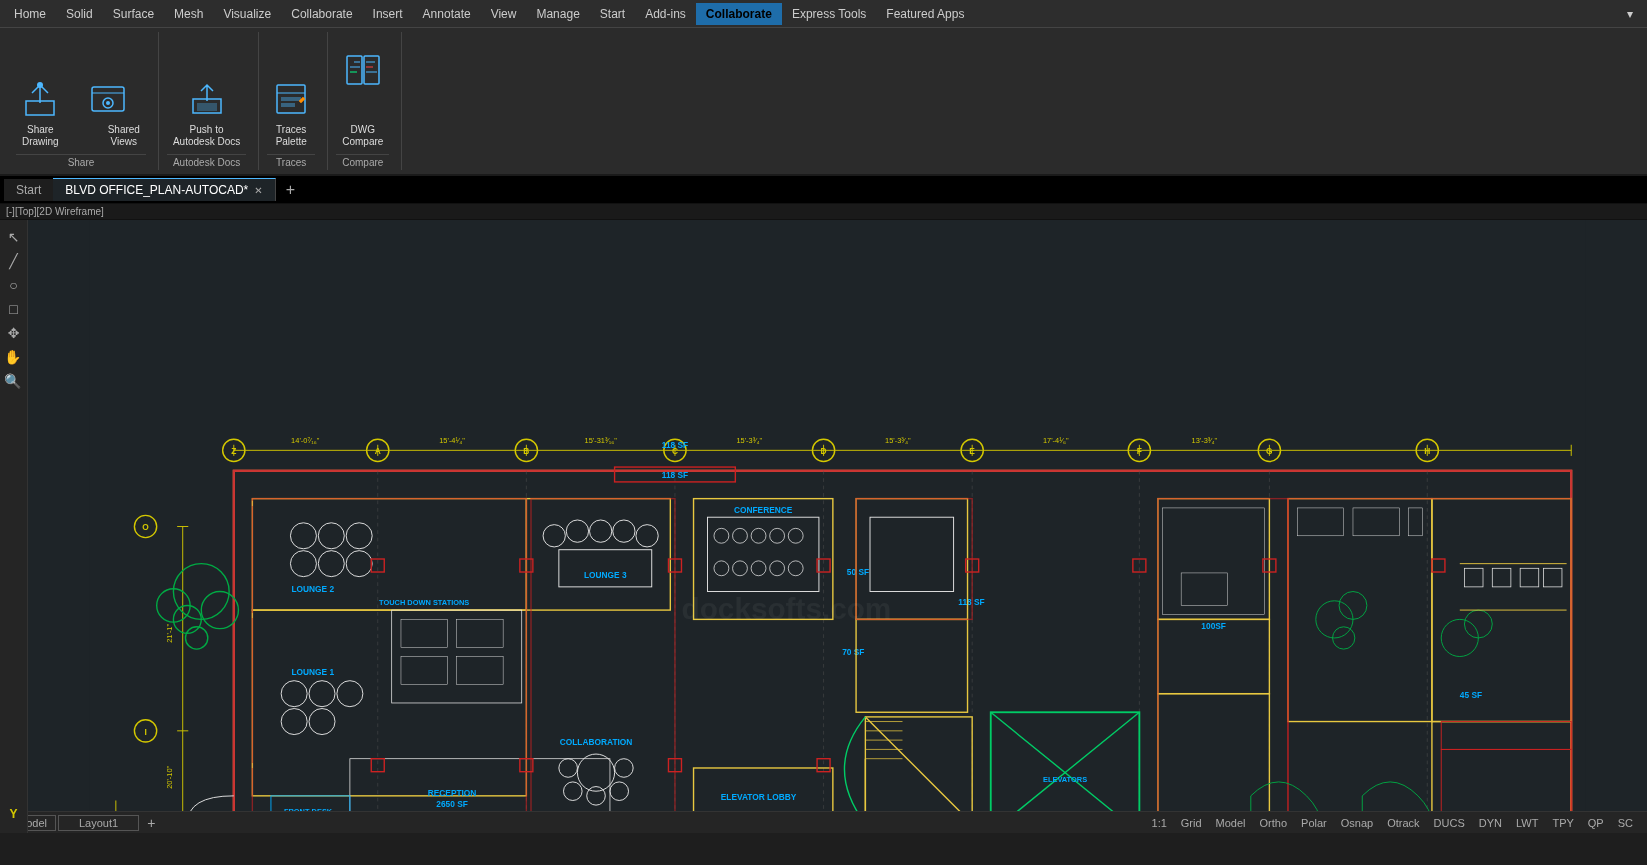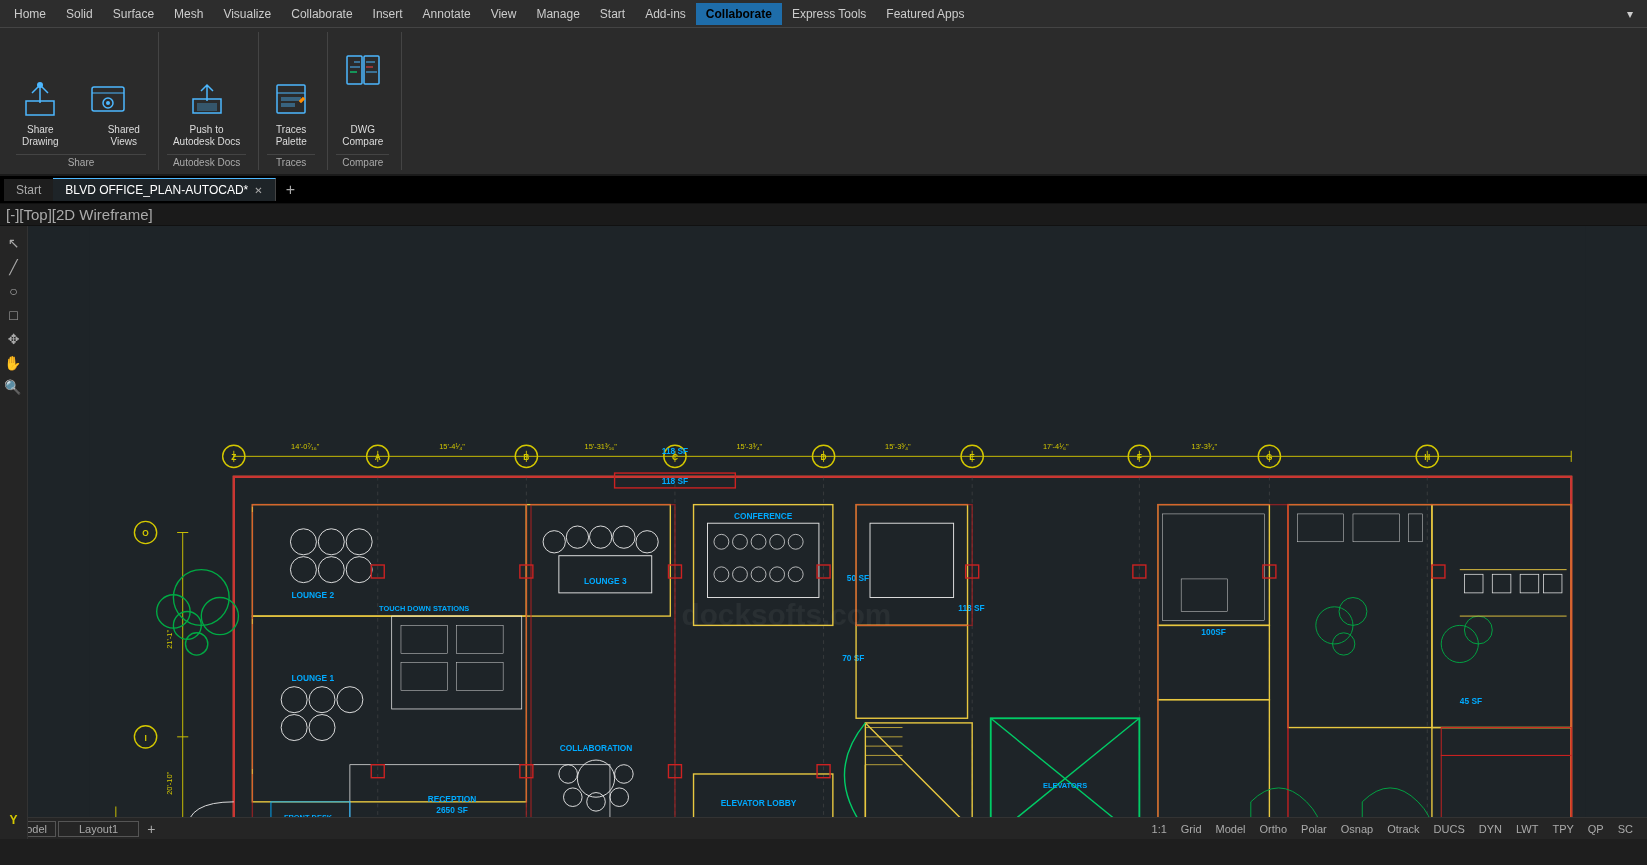--- a/index.html
+++ b/index.html
@@ -110,21 +110,21 @@
     .add-tab {
       color: #aaa;
       font-size: 16px;
       padding: 0 10px;
       cursor: pointer;
     }
 
     
     #view-info {
       color: #aaa;
-      font-size: 15px;
+      font-size: 10px;
       padding: 2px 6px;
       background: #1a1a1a;
       border-bottom: 1px solid #111;
     }
 
     
     #canvas-area {
       background: #1e2428;
       position: relative;
       overflow: hidden;

